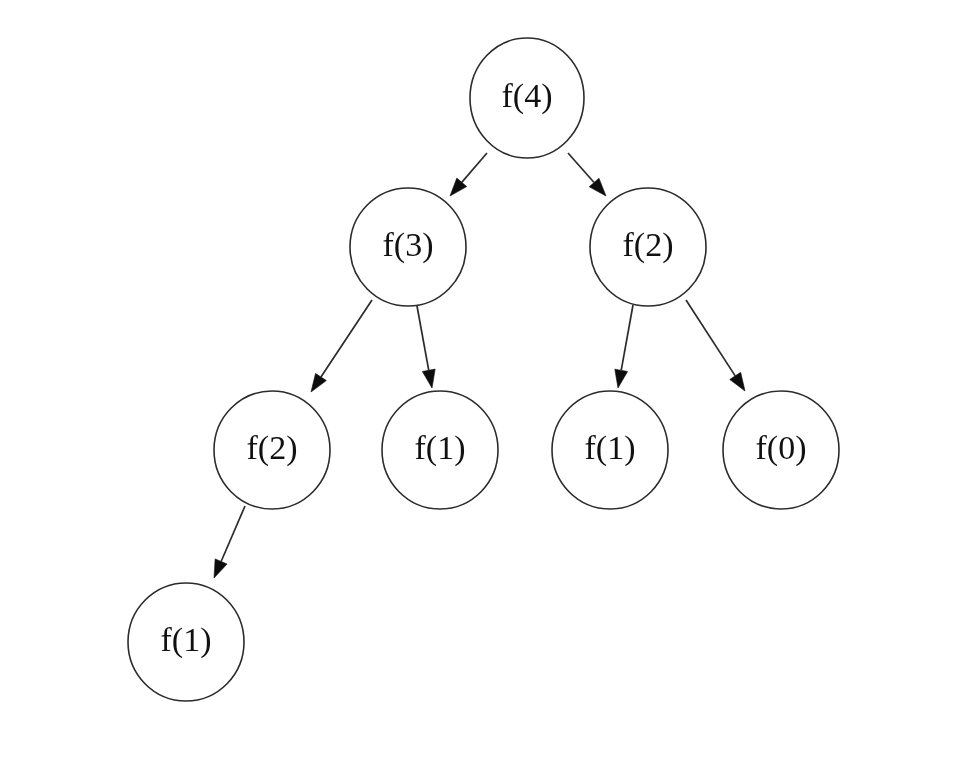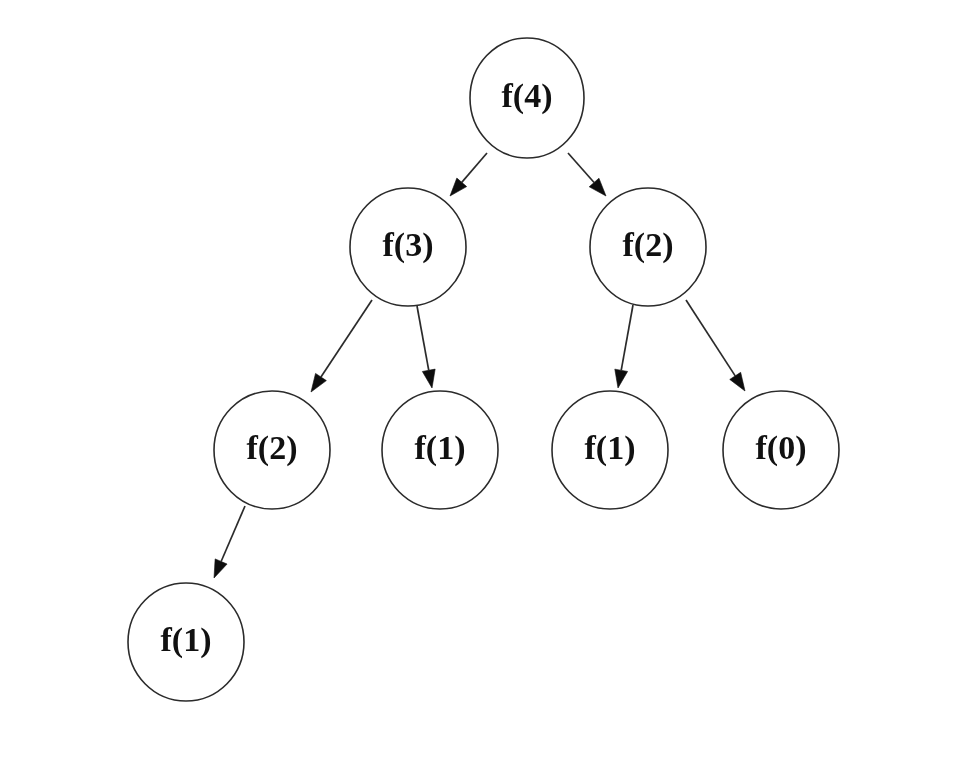--- a/index.html
+++ b/index.html
@@ -12,21 +12,20 @@
     width: 956px;
     height: 764px;
     font-family: "Liberation Serif", "DejaVu Serif", serif;
     overflow: hidden;
   }
   #canvas-wrap {
     position: relative;
     width: 956px;
     height: 764px;
     background: #ffffff;
-    font-weight: bold;
   }
   svg#tree-svg {
     display: block;
     width: 956px;
     height: 764px;
     background: #ffffff;
   }
   .node-ellipse {
     fill: #ffffff;
     stroke: #2b2b2b;

